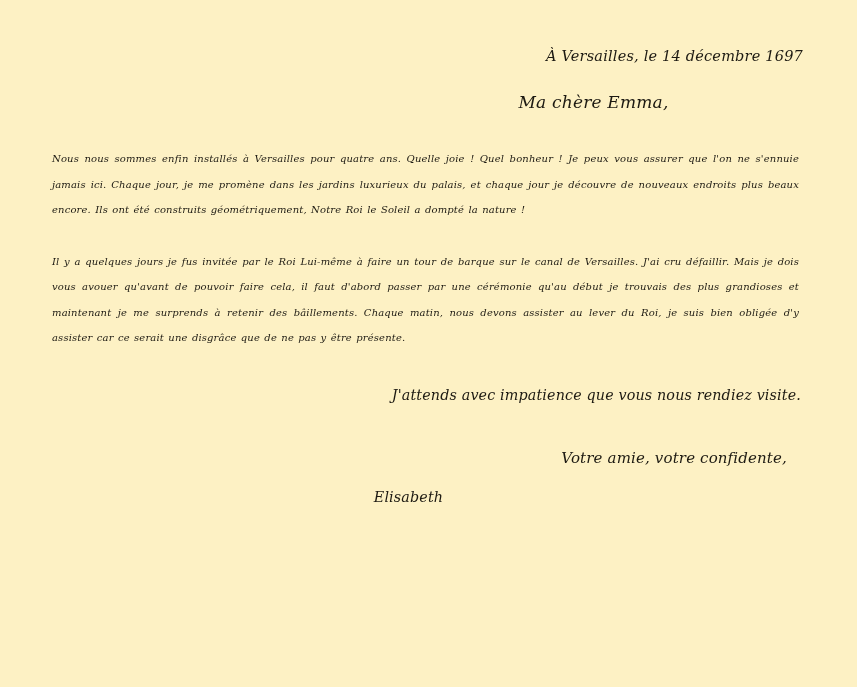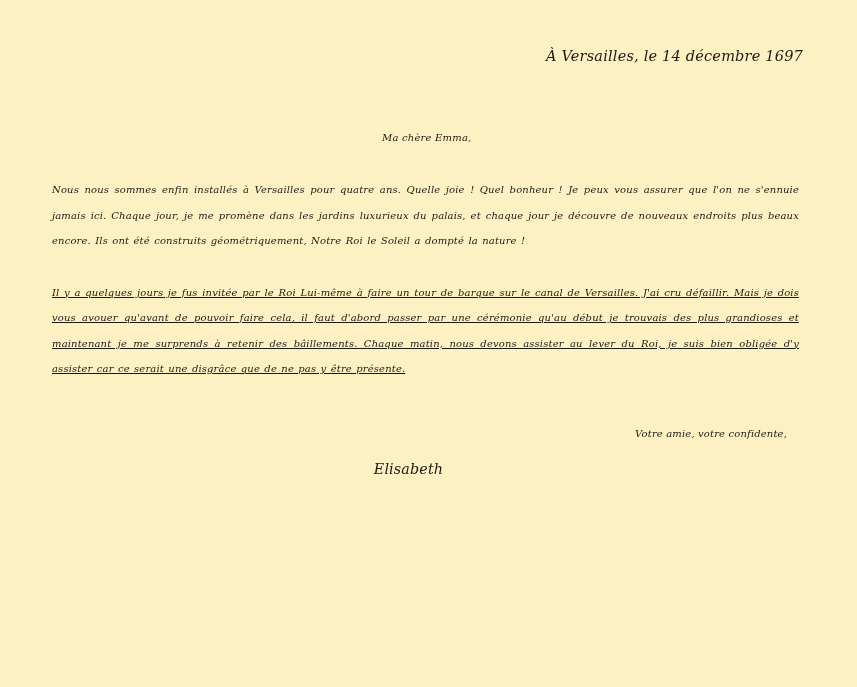--- a/index.html
+++ b/index.html
@@ -23,52 +23,52 @@
   }
   .date-line {
     text-align: right;
     font-size: 14.5px;
     font-style: italic;
     letter-spacing: 0.2px;
     margin-top: 8px;
     margin-right: 2px;
   }
   .salutation {
-    margin-top: 68px;
+    margin-top: 28px;
     margin-left: 330px;
-    font-size: 10px;
+    font-size: 17px;
     font-style: italic;
     letter-spacing: 0.2px;
+    text-align: center;
   }
   .para {
     margin-top: 34px;
     font-size: 10px;
     font-style: italic;
     text-align: justify;
     line-height: 2.55;
     letter-spacing: 0.15px;
     word-spacing: 1px;
     padding-right: 6px;
   }
   .para.second {
     margin-top: 26px;
-    text-decoration: underline;
   }
   .closing-wish {
     margin-top: 36px;
     text-align: right;
     font-size: 14.3px;
     font-style: italic;
     letter-spacing: 0.15px;
     padding-right: 4px;
   }
   .signoff {
     margin-top: 46px;
     text-align: right;
-    font-size: 10px;
+    font-size: 15px;
     font-style: italic;
     letter-spacing: 0.15px;
     padding-right: 18px;
   }
   .signature {
     margin-top: 22px;
     text-align: center;
     font-size: 14.3px;
     font-style: italic;
     letter-spacing: 0.15px;
@@ -81,18 +81,19 @@
 <div class="letter">
 
   <div class="date-line">À Versailles, le 14 décembre 1697</div>
 
   <div class="salutation">Ma chère Emma,</div>
 
   <p class="para first">Nous nous sommes enfin installés à Versailles pour quatre ans. Quelle joie ! Quel bonheur ! Je peux vous assurer que l'on ne s'ennuie jamais ici. Chaque jour, je me promène dans les jardins luxurieux du palais, et chaque jour je découvre de nouveaux endroits plus beaux encore. Ils ont été construits géométriquement, Notre Roi le Soleil a dompté la nature !</p>
 
   <p class="para second">Il y a quelques jours je fus invitée par le Roi Lui-même à faire un tour de barque sur le canal de Versailles. J'ai cru défaillir. Mais je dois vous avouer qu'avant de pouvoir faire cela, il faut d'abord passer par une cérémonie qu'au début je trouvais des plus grandioses et maintenant je me surprends à retenir des bâillements. Chaque matin, nous devons assister au lever du Roi, je suis bien obligée d'y assister car ce serait une disgrâce que de ne pas y être présente.</p>
 
+  <div class="closing-wish">J'attends avec impatience que vous nous rendiez visite.</div>
 
   <div class="signoff">Votre amie, votre confidente,</div>
 
   <div class="signature">Elisabeth</div>
 
 </div>
 
 </body></html>

